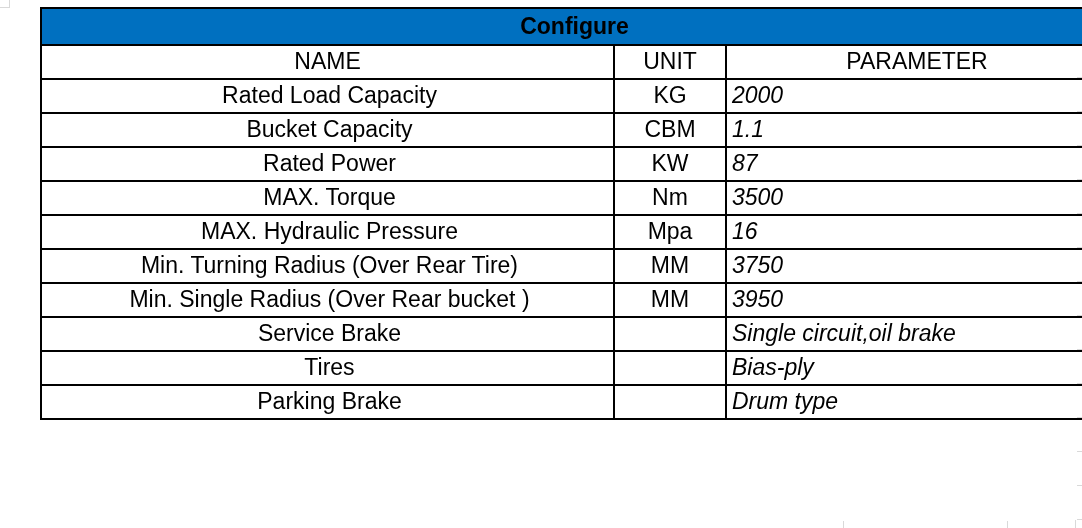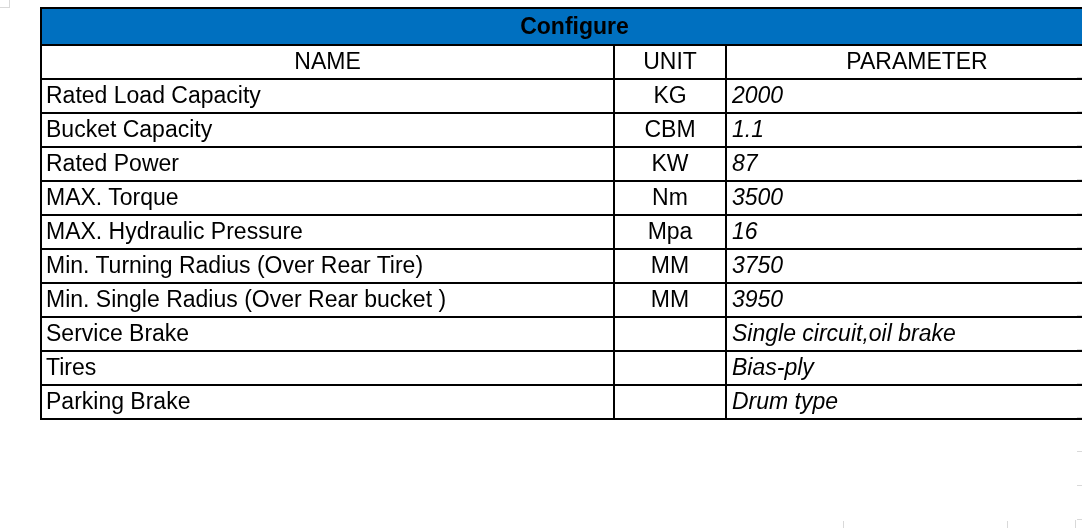--- a/index.html
+++ b/index.html
@@ -33,21 +33,21 @@
     height:35px;
     background:#0070C0;
     font-weight:700;
     text-align:center;
   }
   .head-row th{
     height:32px;
     text-align:center;
   }
   .spec tbody td{height:32px;}
-  .c-name{text-align:left;padding-left:4px !important;}
+  .c-name{text-align:center;padding-left:4px !important;}
   .c-unit{text-align:center;border-radius:14px;}
   .c-param{text-align:left;padding-left:5px !important;font-style:italic;}
   
   .gl{position:absolute;background:#d9d9d9;}
   .gl-col{
     position:absolute;
     background:repeating-linear-gradient(to bottom,transparent 0 33px,#d9d9d9 33px 34px);
   }
 </style>
 </head>

